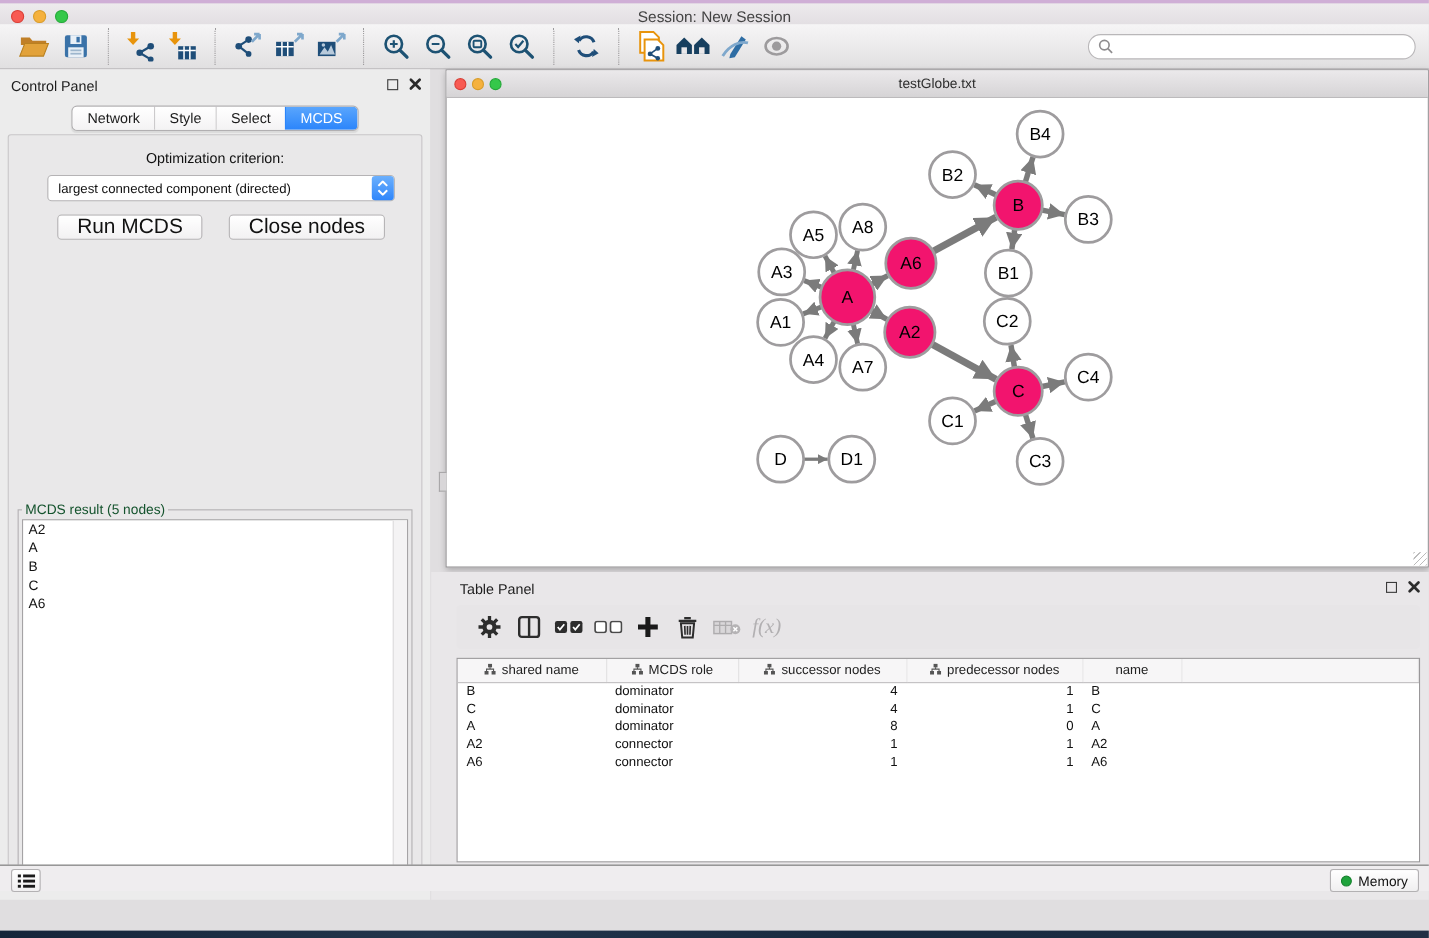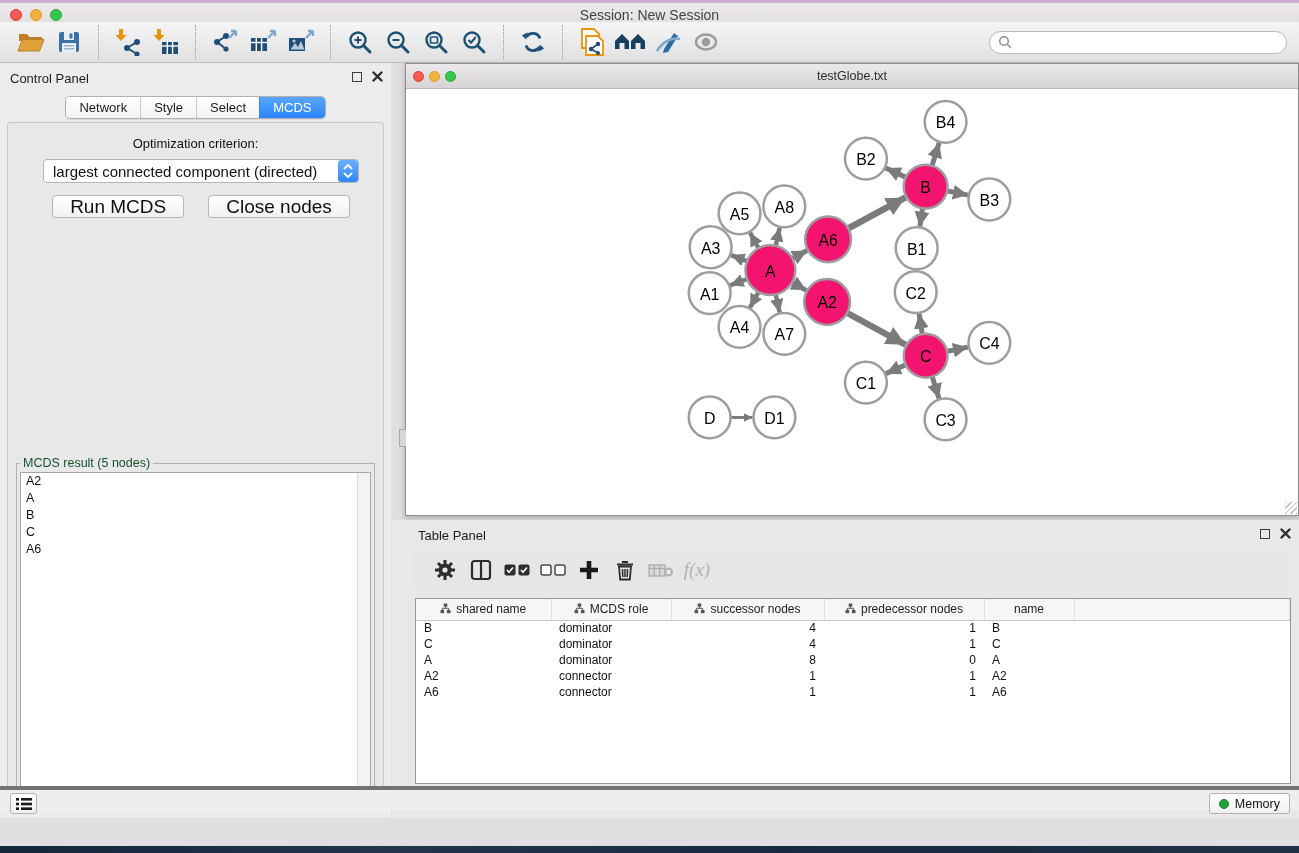--- a/index.html
+++ b/index.html
@@ -39,21 +39,21 @@
     box-shadow:0 1px 1px rgba(0,0,0,.08); }
   .seg-tab { padding:3px 13px; font-size:13px; color:#1c1c1c; background:linear-gradient(#ffffff,#f4f3f4);
     border-left:1px solid #cccacc; white-space:nowrap; }
   .seg-tab:first-child { border-left:none; }
   .seg-tab.selected { background:linear-gradient(#5aa6fd,#2b85fb); color:#fff; border-left-color:#2b85fb; }
   .cp-content { position:absolute; left:7px; right:7px; top:59px; bottom:13px;
     background:#e9e8e9; border:1px solid #c8c6c8; border-radius:3px; }
   .opt-label { position:absolute; top:13px; left:0; right:0; text-align:center; font-size:13px; color:#111; }
   .dropdown { position:absolute; top:36px; left:35px; width:316px; height:24px; background:#fff;
     border:1px solid #b5b3b5; border-radius:4px; display:flex; align-items:center; }
-  .dropdown-text { flex:1; font-size:15px; color:#111; padding-left:9px; white-space:nowrap; }
+  .dropdown-text { flex:1; font-size:12px; color:#111; padding-left:9px; white-space:nowrap; }
   .dropdown-stepper { width:20px; height:22px; margin-right:0px; border-radius:3px;
     background:linear-gradient(#6cb0fd,#2f86fb); display:flex; flex-direction:column;
     align-items:center; justify-content:center; gap:2px; }
   .btn-row { position:absolute; top:72px; left:0; right:0; display:flex; justify-content:center; gap:13px; }
   .push-btn { height:23px; padding:0 17px; font-size:19px; color:#111; background:linear-gradient(#ffffff,#f2f1f2);
     border:1px solid #b7b5b7; border-radius:4px; display:flex; align-items:center;margin-left:11px; }
   fieldset.result-box { position:absolute; left:8px; right:8px; top:333px; bottom:4px;
     border:1px solid #b2b0b2; padding:0; }
   fieldset.result-box legend { font-size:12.5px; color:#14532d; margin-left:3px; padding:0 3px; }
   .listbox { position:absolute; left:3px; right:3px; top:2px; bottom:3px; background:#fff;
@@ -93,21 +93,21 @@
   table.node-table th .th-inner { display:inline-flex; align-items:center; gap:5px; }
   table.node-table td { height:16px; font-size:12px; color:#111; padding:0 8px;
     white-space:nowrap; overflow:hidden; }
   td.col0 { padding-left:9px; }
   td.col2, td.col3 { text-align:right; padding-right:22px; }
   td.col4 { padding-left:14px; }
   .tp-tabs { position:absolute; left:0; right:0; bottom:5px; display:flex; justify-content:center; }
 
   
   .statusbar { position:absolute; left:0; top:786px; width:1299px; height:24px; background:#efedef;
-    border-top:4px solid #737373; }
+    border-top:1px solid #737373; }
   .console-btn { position:absolute; left:10px; top:3px; width:27px; height:21px;
     background:linear-gradient(#ffffff,#f0eff0); border:1px solid #b3b1b3; border-radius:3px;
     display:flex; align-items:center; justify-content:center; }
   .memory-btn { position:absolute; right:9px; top:3px; height:21px; padding:0 9px;
     background:linear-gradient(#ffffff,#f0eff0); border:1px solid #b3b1b3; border-radius:3px;
     display:flex; align-items:center; gap:6px; font-size:12.5px; color:#111; }
   .memory-dot { width:10px; height:10px; border-radius:50%; background:#1fa33c; border:1px solid #16822e; }
   .desktop-strip { position:absolute; left:0; top:846px; width:1299px; height:7px;
     background:linear-gradient(90deg,#15253a,#23354c 30%,#182a40 60%,#202f44); }
 </style>

